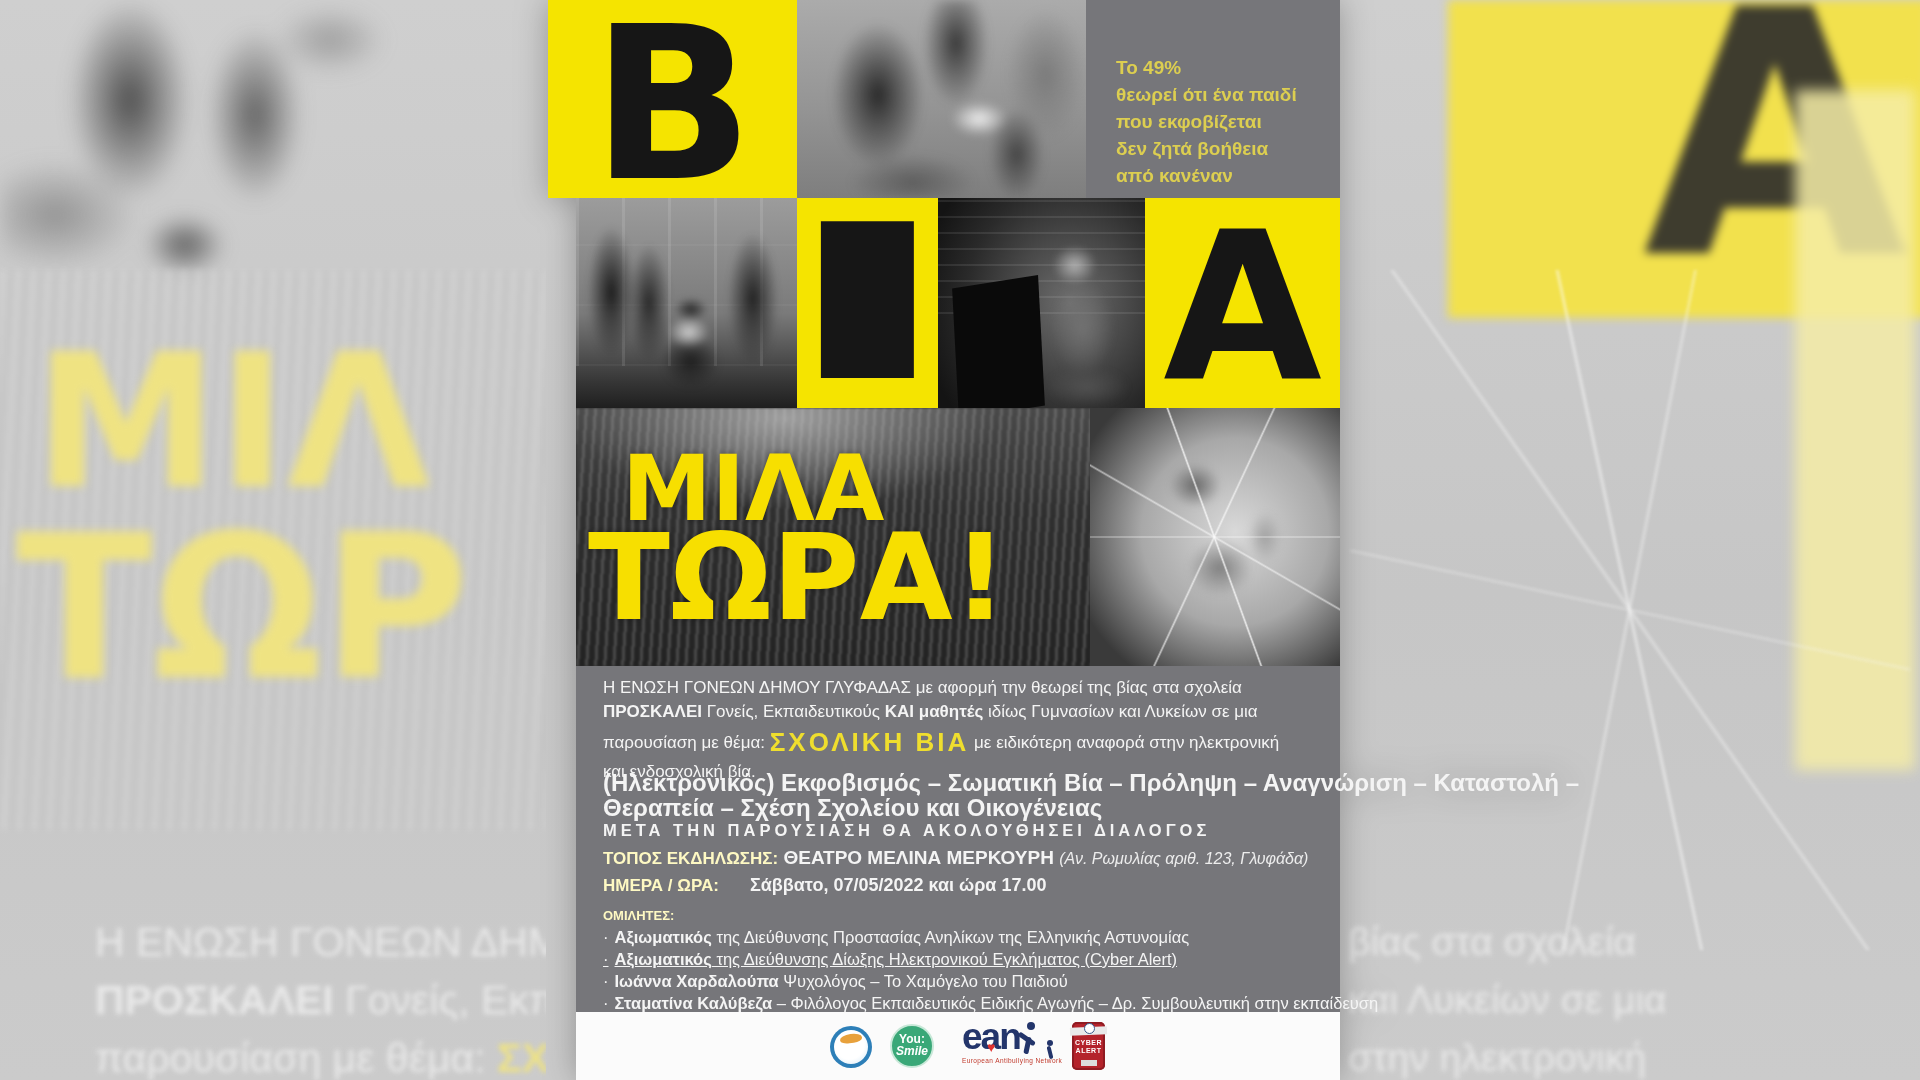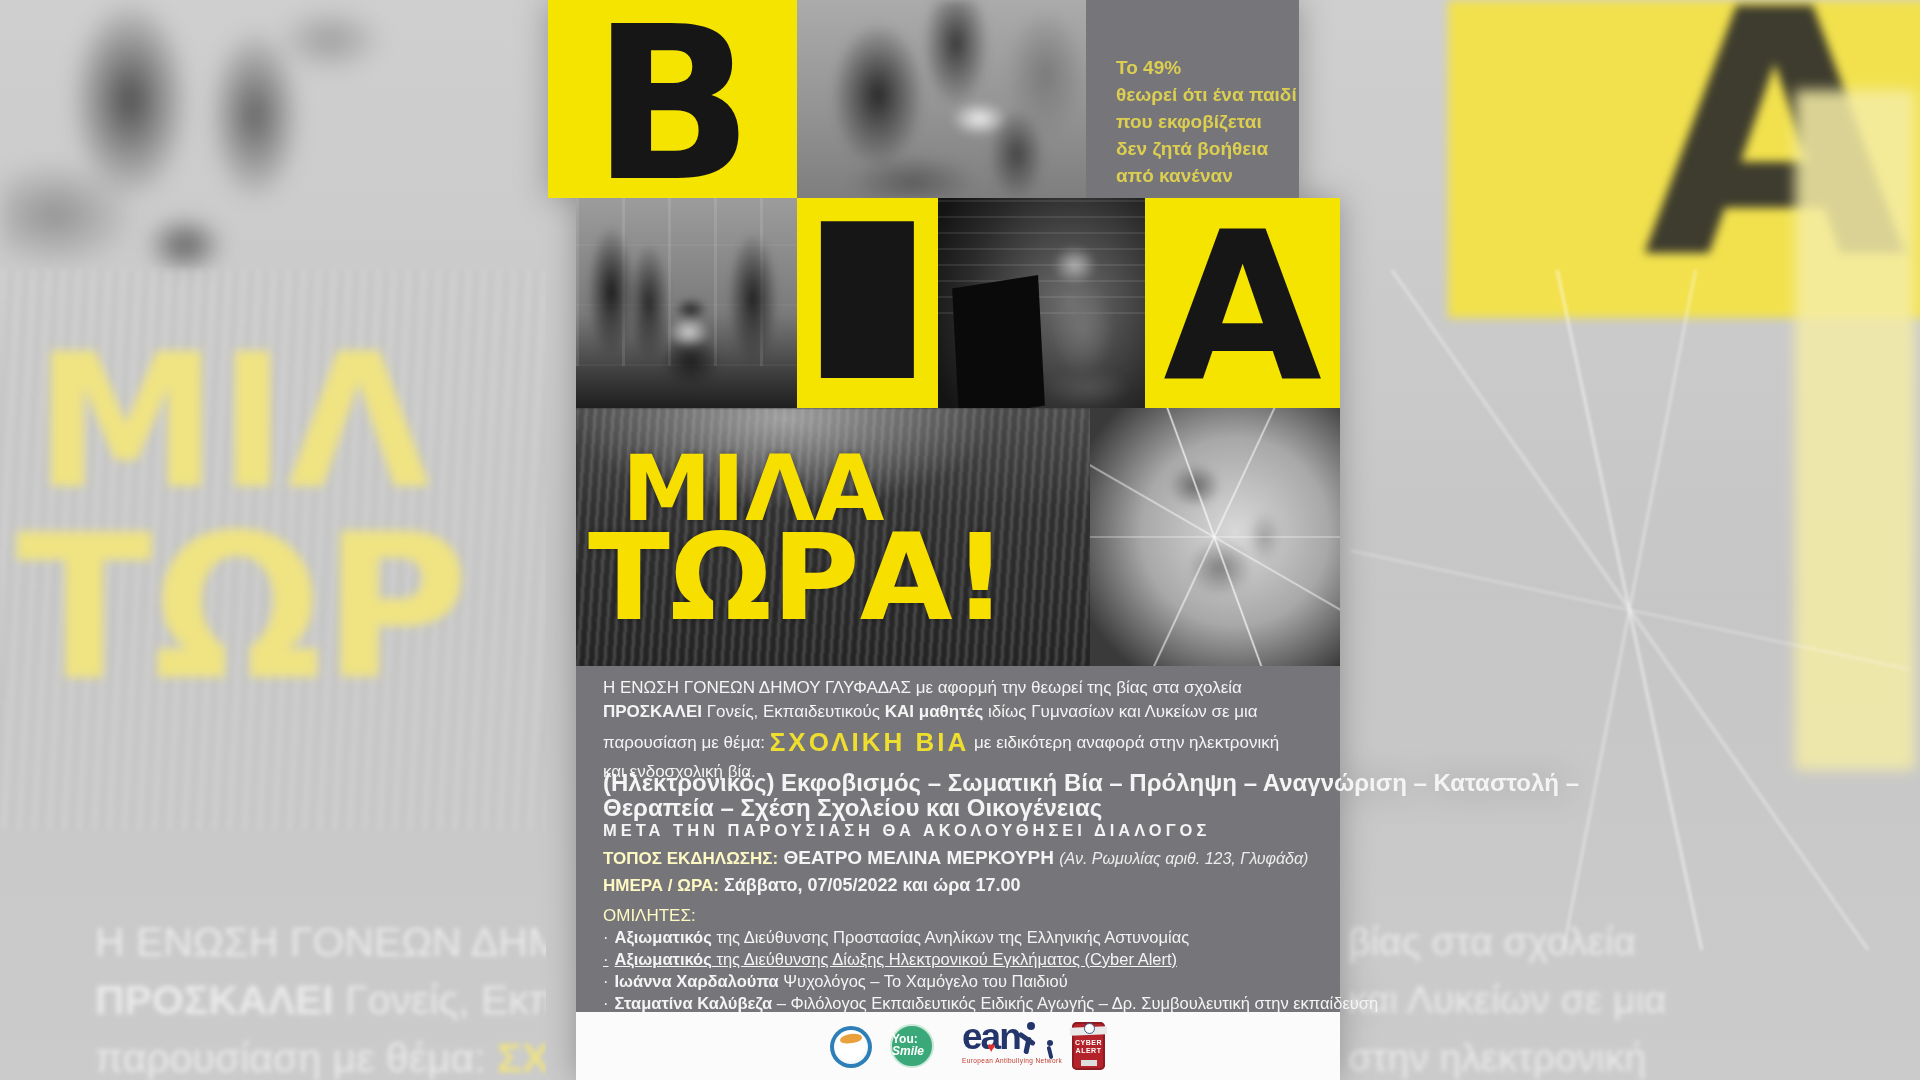--- a/index.html
+++ b/index.html
@@ -55,21 +55,21 @@
   .blk-photo1{left:251px;top:0;width:289px;height:198px;overflow:hidden;
     background:linear-gradient(180deg,#ababab 0%,#949494 55%,#7e7e7e 100%);}
   .ph1-shapes{left:0;top:0;width:100%;height:100%;filter:blur(4px);
     background:
       radial-gradient(70px 110px at 28% 48%, rgba(35,35,35,.95), transparent 66%),
       radial-gradient(50px 95px at 55% 22%, rgba(45,45,45,.9), transparent 66%),
       radial-gradient(46px 28px at 63% 60%, rgba(246,246,246,.95), transparent 62%),
       radial-gradient(60px 100px at 86% 38%, rgba(115,115,115,.8), transparent 66%),
       radial-gradient(42px 70px at 76% 78%, rgba(55,55,55,.85), transparent 66%),
       radial-gradient(90px 40px at 40% 92%, rgba(70,70,70,.6), transparent 70%);}
-  .blk-stat{left:540px;top:0;width:213px;height:198px;background:#76767A;}
+  .blk-stat{left:540px;top:0;width:254px;height:198px;background:#76767A;}
   .stat-text{left:30px;top:54px;color:#DCCE50;font-weight:700;font-size:19px;line-height:27px;white-space:nowrap;}
 
   .blk-lockers{left:30px;top:198px;width:221px;height:210px;overflow:hidden;
     background:linear-gradient(180deg,#9c9c9c 0%,#7a7a7a 55%,#353535 88%,#1f1f1f 100%);}
   .locker-stripes{left:0;top:0;width:100%;height:80%;opacity:.5;
     background:repeating-linear-gradient(90deg, rgba(255,255,255,.22) 0 3px, transparent 3px 46px),
                repeating-linear-gradient(0deg, rgba(255,255,255,.08) 0 2px, transparent 2px 60px);}
   .locker-figs{left:0;top:0;width:100%;height:100%;filter:blur(3px);
     background:
       radial-gradient(34px 95px at 16% 45%, rgba(22,22,22,.95), transparent 70%),
@@ -126,37 +126,37 @@
   .intro-l4{top:94px;}
   .b{font-weight:700;}
   .hl-topic{color:#EFDE2E;font-weight:800;font-size:26px;letter-spacing:3px;vertical-align:-3px;}
   .topics{top:104px;font-weight:700;font-size:24px;line-height:25px;}
   .dialog{top:152px;font-weight:700;font-size:16.5px;letter-spacing:4px;}
   .venue{top:180px;font-size:17px;}
   .label-y{color:#fef9c3;font-weight:700;}
   .venue-v{font-weight:700;font-size:19px;}
   .venue-addr{font-style:italic;font-size:16px;color:#EDEDED;}
   .datetime{top:207px;font-size:17px;}
-  .dt-v{font-weight:700;font-size:18px;}
-  .speakers-label{top:238px;font-weight:400;font-size:17px;}
+  .dt-v{font-weight:700;font-size:18px;margin-left:26px;}
+  .speakers-label{top:238px;font-weight:700;font-size:13px;}
   .sp0{top:260px;}.sp1{top:282px;text-decoration:underline;}.sp2{top:304px;}.sp3{top:326px;}
   .sp-line{font-size:16.5px;line-height:22px;}
   .sp-bullet{margin-right:6px;}
   .sp-name{font-weight:700;}
 
   .blk-white{left:30px;top:1012px;width:764px;height:68px;background:#FBFBFB;}
 
   
   .logo-smile{left:254px;top:14px;width:42px;height:42px;border-radius:50%;background:#2d7fb8;}
   .logo-smile::before{content:'';position:absolute;left:4px;top:4px;right:4px;bottom:4px;border-radius:50%;
     background:radial-gradient(circle at 45% 42%, #ffffff 0 55%, #cfe6f5 100%);}
   .logo-smile::after{content:'';position:absolute;top:8px;left:10px;width:22px;height:9px;
     background:#e8a13c;border-radius:50% 50% 40% 40%;transform:rotate(-8deg);}
   .logo-yousmile{left:314px;top:12px;width:44px;height:44px;border-radius:50%;background:#3aa878;
-    border:2px solid #c8e8d8;color:#fff;text-align:left;box-sizing:border-box;}
+    border:2px solid #c8e8d8;color:#fff;text-align:center;box-sizing:border-box;}
   .ys1{display:block;font-size:12px;font-weight:700;margin-top:7px;line-height:12px;}
   .ys2{display:block;font-size:12px;font-weight:700;font-style:italic;line-height:12px;}
   .logo-ean{left:386px;top:14px;width:96px;height:44px;}
   .ean-word{position:absolute;left:0;top:-8px;font-size:37px;font-weight:800;color:#23356b;letter-spacing:-2px;line-height:1;}
   .ean-heart{position:absolute;left:25px;top:13px;font-size:14px;color:#e0312e;}
   .ean-adult{position:absolute;right:18px;top:-4px;width:22px;height:34px;}
   .ean-adult::before{content:'';position:absolute;left:9px;top:0;width:8px;height:8px;border-radius:50%;background:#23356b;}
   .ean-adult::after{content:'';position:absolute;left:1px;top:9px;width:19px;height:5px;background:#23356b;
     border-radius:3px;transform:rotate(35deg);transform-origin:left center;}
   .ean-adult-leg{position:absolute;left:7px;top:15px;width:5px;height:17px;background:#23356b;border-radius:2px;transform:rotate(12deg);}

